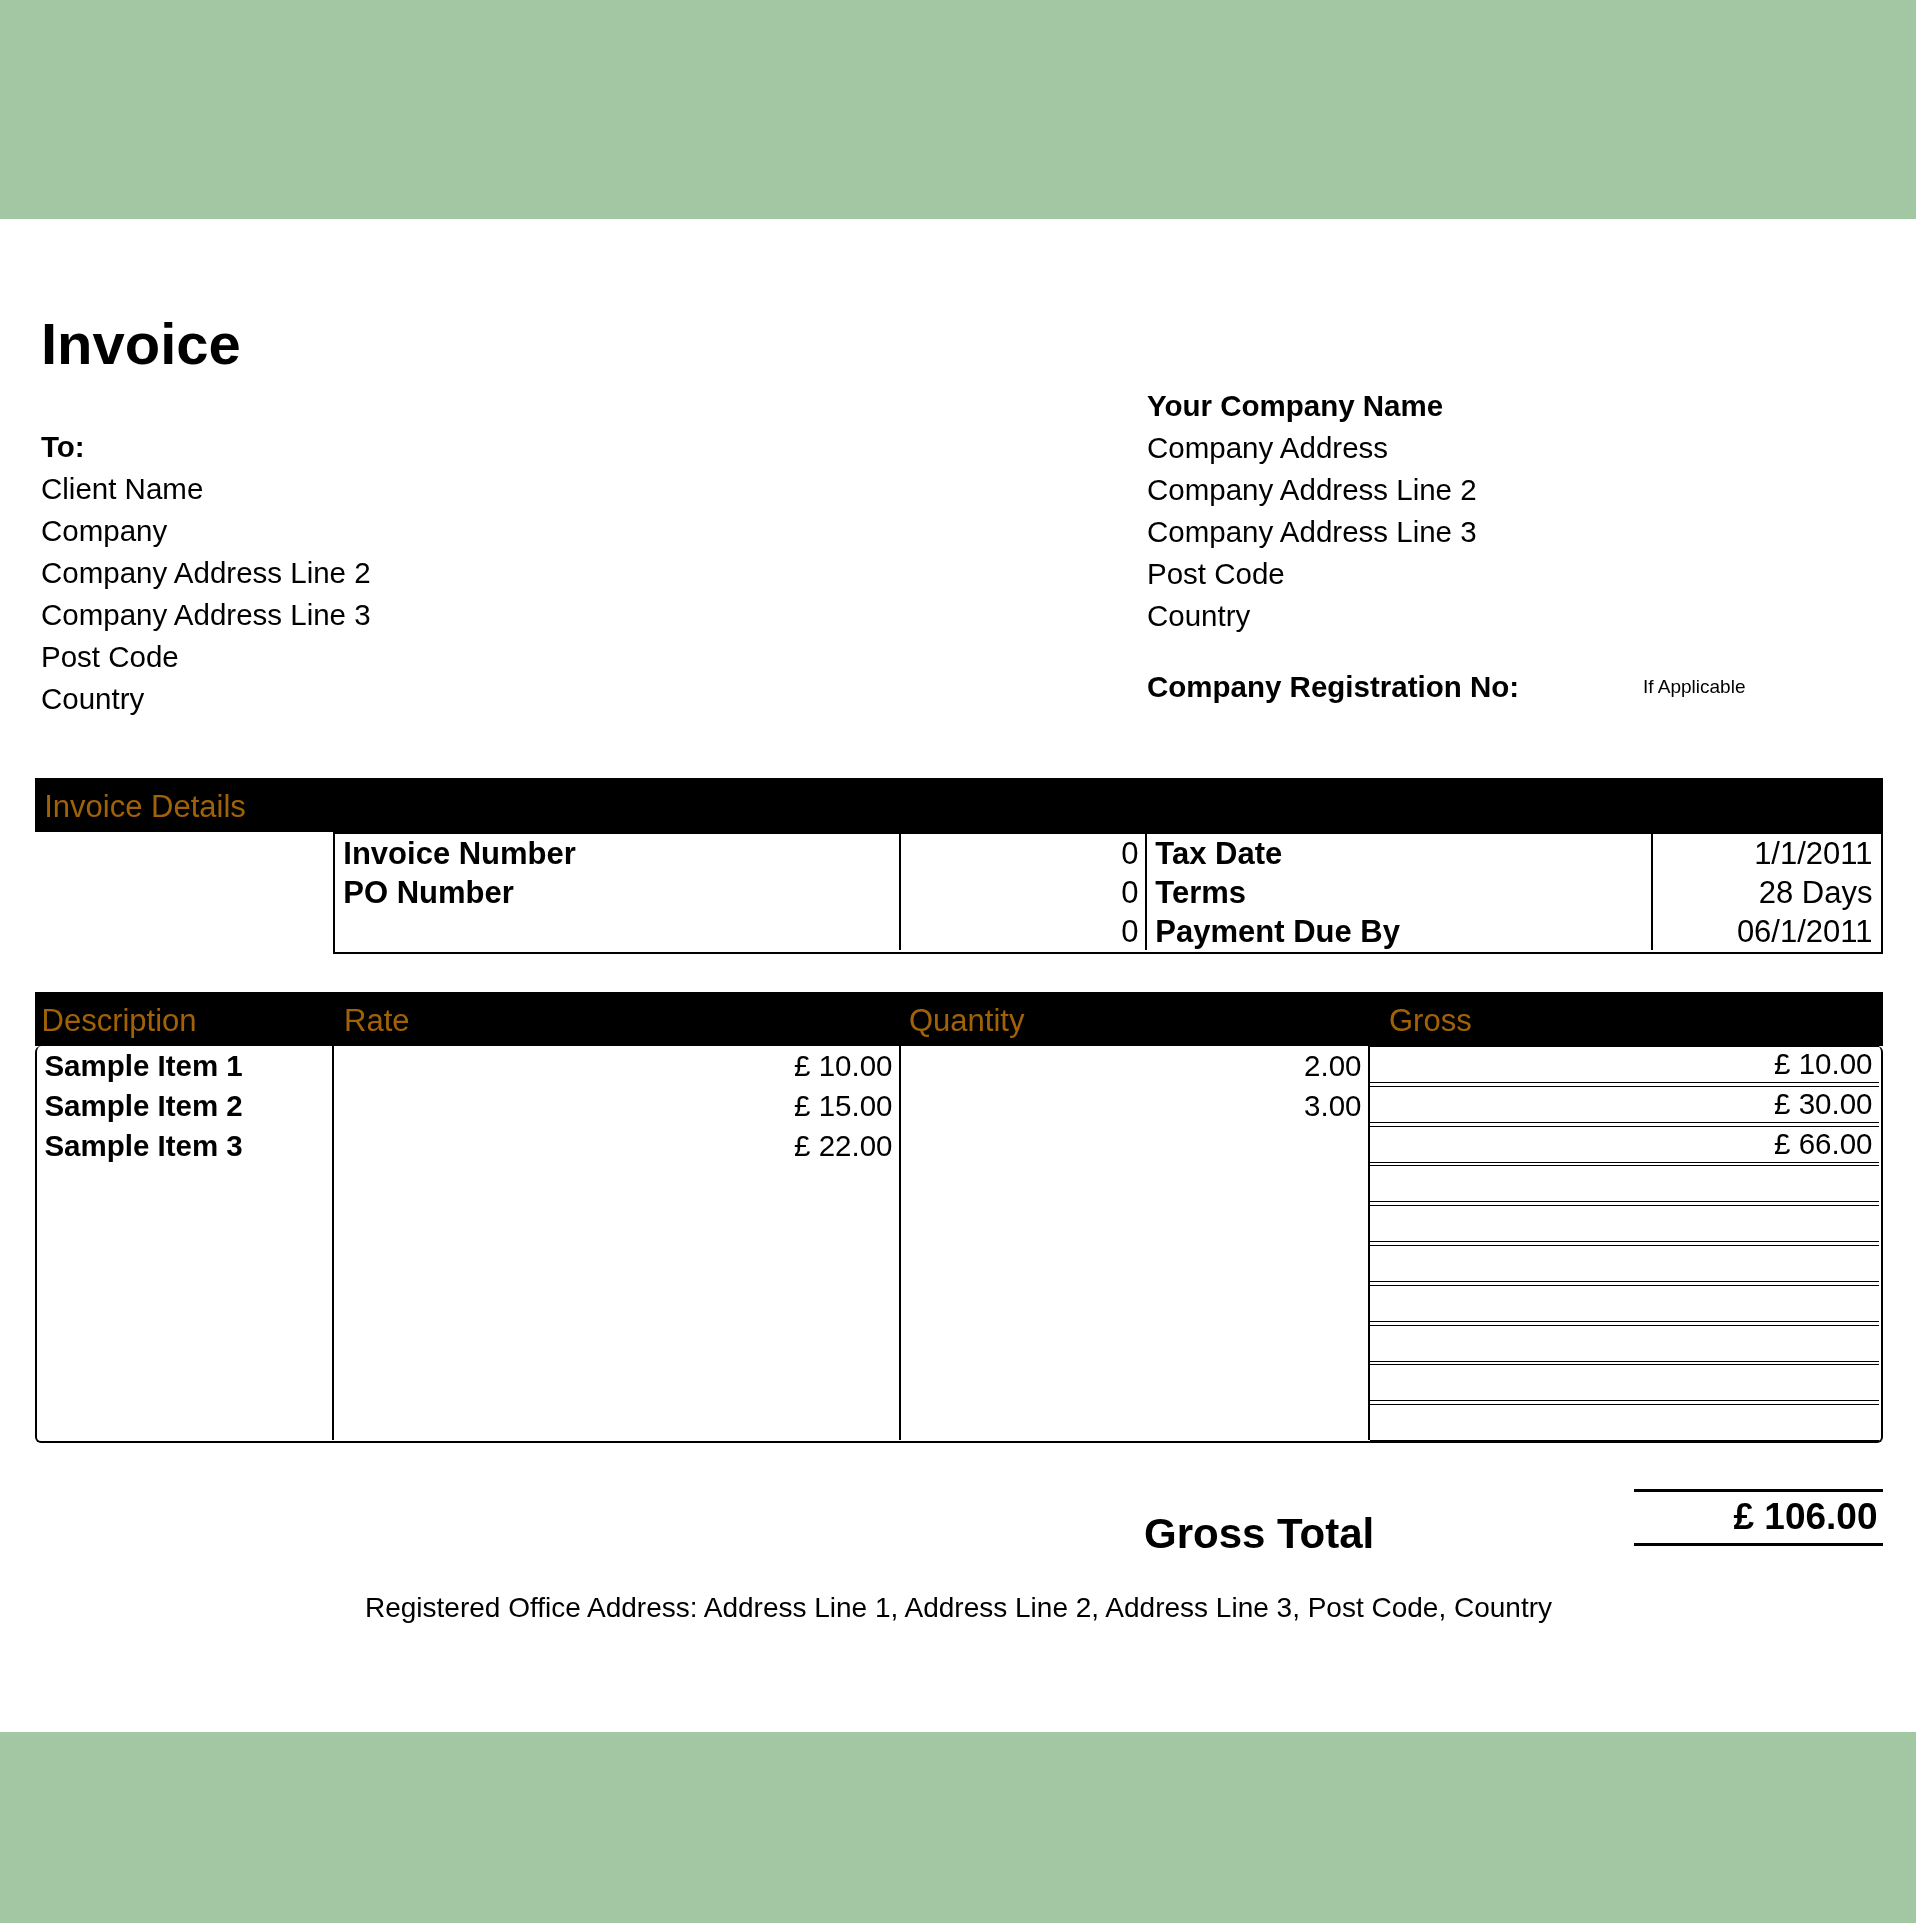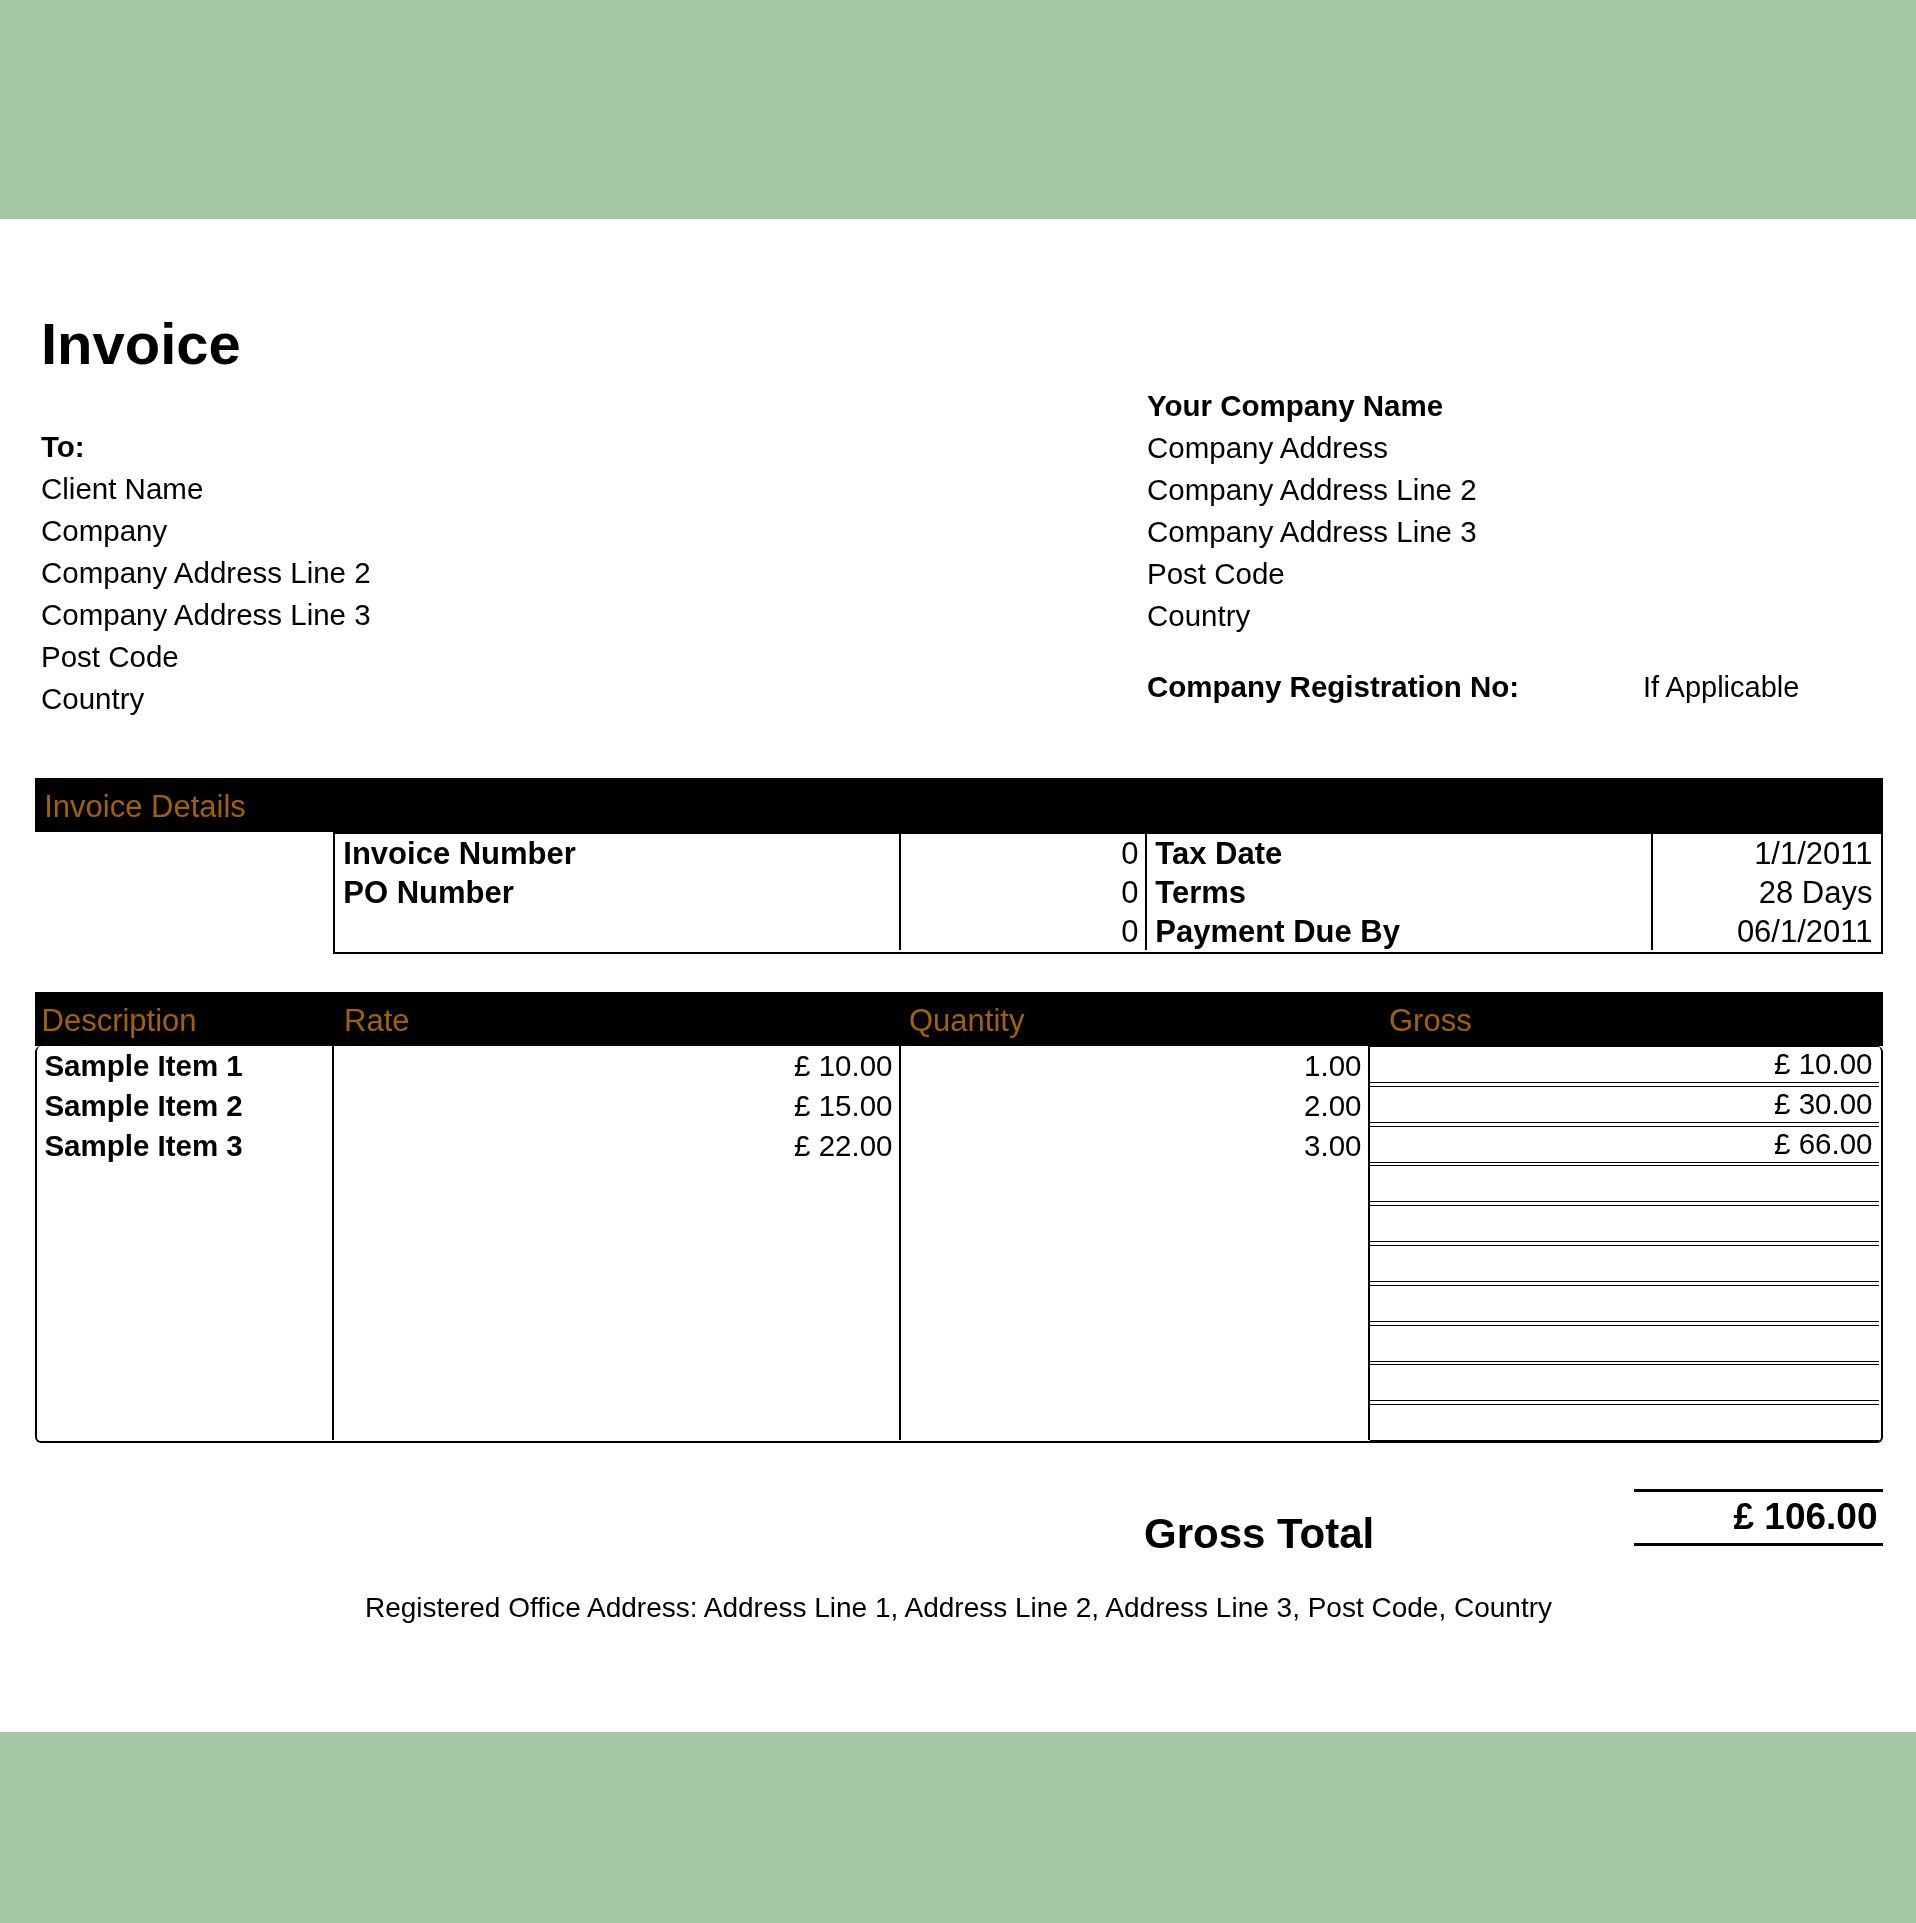--- a/index.html
+++ b/index.html
@@ -22,21 +22,21 @@
   .doc-title { left:41px; top:312px; font-size:58px; font-weight:bold; line-height:1.1; }
 
   
   .addr { font-size:29.5px; line-height:42px; }
   .addr .line { white-space:nowrap; }
   .bill-to { left:41px; top:426px; }
   .company-block { left:1147px; top:385px; }
   .bold { font-weight:bold; }
   .reg-row { left:0; top:666px; width:1836px; height:42px; }
   .reg-label { position:absolute; left:1147px; top:0; font-size:29.5px; font-weight:bold; line-height:42px; }
-  .reg-value { position:absolute; left:1643px; top:0; font-size:29px; line-height:42px; }
+  .reg-value { position:absolute; left:1643px; top:0; font-size:19px; line-height:42px; }
 
   
   .black-bar { left:35px; width:1848px; height:54px; background:#000; }
   .bar-details { top:778px; }
   .bar-items { top:992px; }
   .black-bar .bar-text {
     position:absolute; top:3.7px; color:#a16207; font-weight:normal; font-size:31px; line-height:50px; white-space:nowrap;
   }
   .bar-details .bar-text { left:9.2px; }
   .h-desc { left:6.5px; }
@@ -160,21 +160,20 @@
     <div class="cell cell-desc">Sample Item 1</div>
     <div class="cell cell-desc">Sample Item 2</div>
     <div class="cell cell-desc">Sample Item 3</div>
   </div>
   <div class="items-col icol-rate">
     <div class="cell val">£ 10.00</div>
     <div class="cell val">£ 15.00</div>
     <div class="cell val">£ 22.00</div>
   </div>
   <div class="items-col icol-qty">
-    <div class="cell val">1.00</div>
     <div class="cell val">2.00</div>
     <div class="cell val">3.00</div>
   </div>
   <div class="items-col icol-gross">
     <div class="gross-cell">£ 10.00</div>
     <div class="gross-cell">£ 30.00</div>
     <div class="gross-cell">£ 66.00</div>
     <div class="gross-cell"></div>
     <div class="gross-cell"></div>
     <div class="gross-cell"></div>

